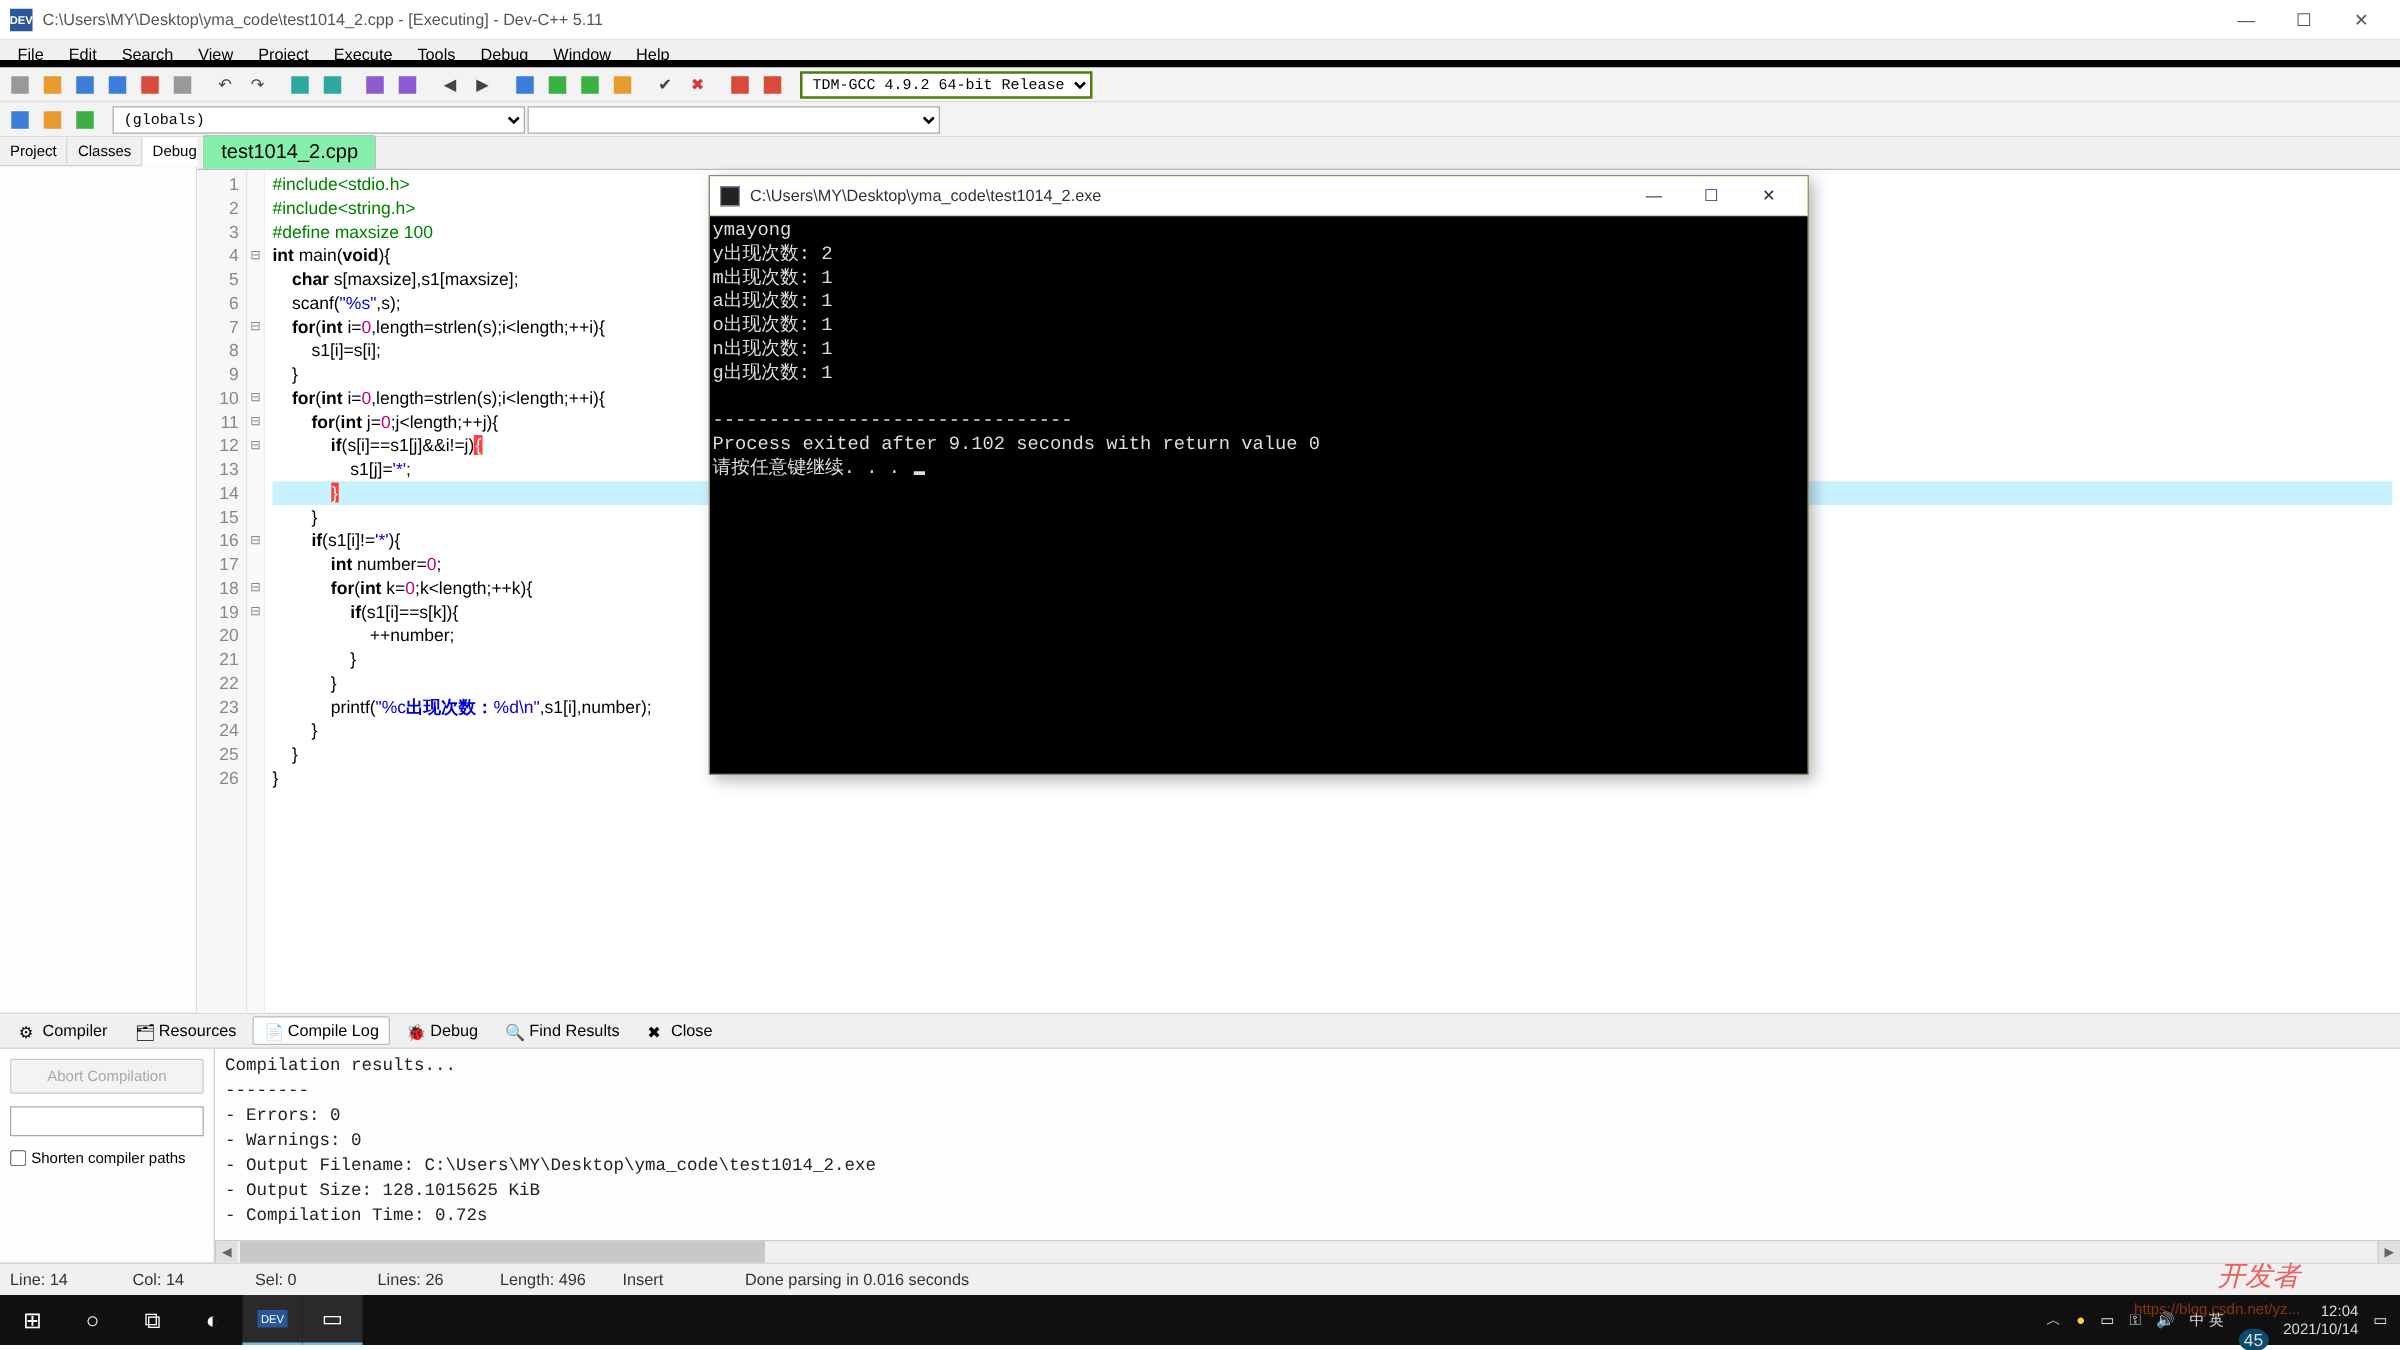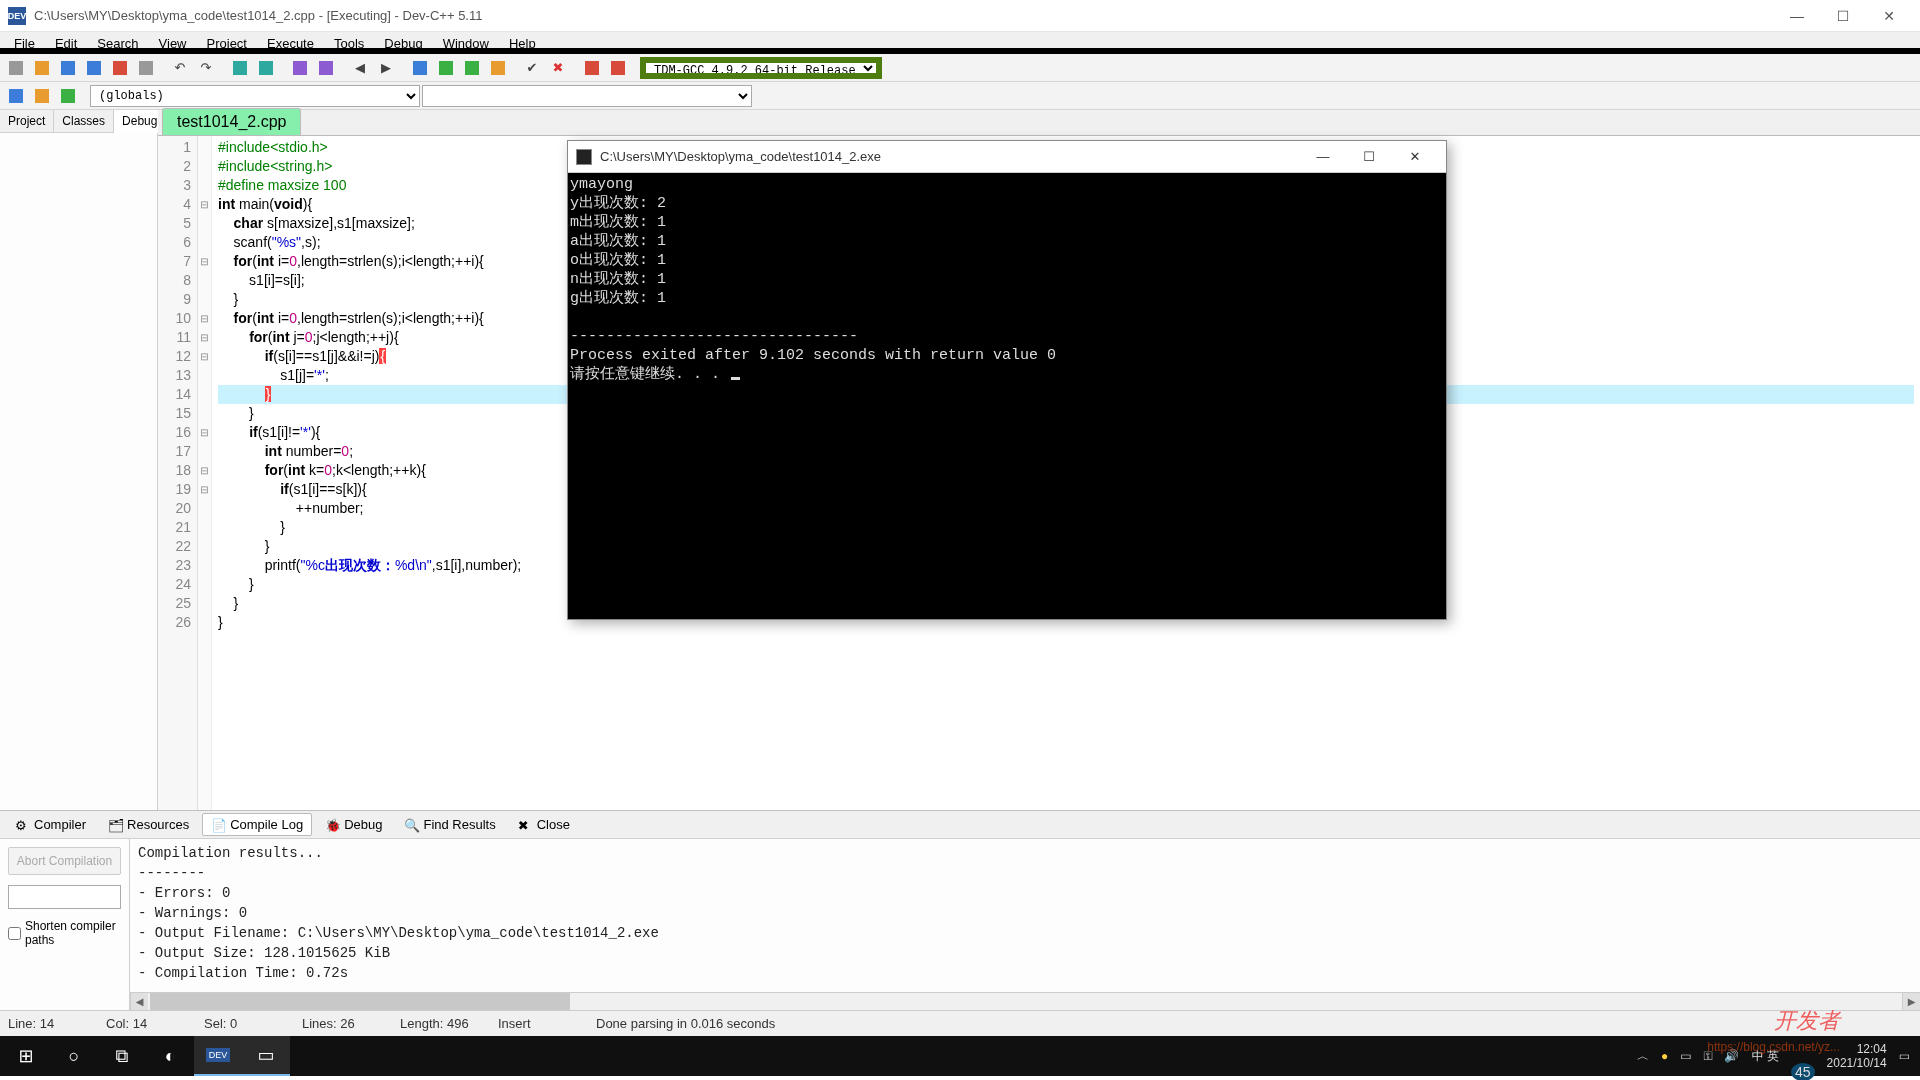--- a/index.html
+++ b/index.html
@@ -12,21 +12,21 @@
 .titlebar .win-btn { width: 46px; height: 32px; display: flex; align-items: center; justify-content: center; color: #555; font-size: 14px; }
 
 
 .menubar { height: 22px; background: #f0f0f0; display: flex; align-items: flex-start; padding: 0 4px; font-size: 13px; border-bottom: 6px solid #000000; }
 .menubar .menu-item { padding: 4px 10px; cursor: default; }
 
 
 .toolbar-row { height: 28px; background: #f3f3f3; display: flex; align-items: center; padding: 2px 4px; border-bottom: 1px solid #d5d5d5; gap: 2px; }
 .tool-btn { width: 24px; height: 24px; border: 1px solid transparent; display: flex; align-items: center; justify-content: center; font-size: 13px; color: #444; border-radius:2px;}
 .tool-sep { width: 6px; }
-.compiler-select { height: 22px; font-size: 12px; border: 6px solid #4d7c0f; background: #fff; padding: 0 4px; min-width: 230px; font-family: "Courier New", monospace;}
+.compiler-select { height: 22px; font-size: 12px; border: 2px solid #4d7c0f; background: #fff; padding: 0 4px; min-width: 230px; font-family: "Courier New", monospace;}
 
 .globals-row { height: 28px; background: #f3f3f3; display:flex; align-items:center; padding:2px 4px; border-bottom:1px solid #d5d5d5; gap:2px;}
 .globals-select { height:22px; font-size:12px; border:1px solid #aaa; background:#fff; padding:1px 4px; width: 330px; font-family:"Courier New",monospace;}
 .globals-select2 { height:22px; font-size:12px; border:1px solid #aaa; background:#fff; padding:1px 4px; width: 330px; }
 
 
 .body-area { display:flex; height: calc(1080px - 32px - 26px - 28px - 28px - 200px - 26px - 40px); }
 .left-panel { width: 158px; border-right: 1px solid #d0d0d0; background:#fdfdfd; }
 .left-tabs { display:flex; font-size:12px; border-bottom:1px solid #d0d0d0; }
 .left-tab { padding:4px 8px; border-right:1px solid #d0d0d0; background:#f0f0f0;}
@@ -60,21 +60,21 @@
 .console-body { flex:1; background:#000; color:#ddd; font-family: "NSimSun","SimSun","Courier New",monospace; font-size:15px; line-height:19px; padding:2px 2px; white-space:pre; overflow:hidden;}
 .console-body .cursor { display:inline-block; width:9px; height:3px; background:#ddd; vertical-align: -2px; margin-left:2px;}
 
 
 .bottom-panel { height: 200px; border-top:1px solid #c0c0c0; display:flex; flex-direction:column; background:#fdfdfd;}
 .bottom-tabs { height:28px; display:flex; align-items:center; gap:4px; padding:0 6px; background:#f0f0f0; border-bottom:1px solid #d0d0d0; font-size:13px;}
 .btab { display:flex; align-items:center; gap:5px; padding:3px 8px; border:1px solid transparent; border-radius:2px;}
 .btab.active { background:#fff; border:1px solid #bbb;}
 .btab .ic { width:14px; height:14px; display:inline-block;}
 .bottom-body { flex:1; display:flex; }
-.bottom-left { width:130px; border-right:1px solid #d0d0d0; padding:8px; display:flex; flex-direction:column; gap:10px; align-items:stretch;}
+.bottom-left { width:172px; border-right:1px solid #d0d0d0; padding:8px; display:flex; flex-direction:column; gap:10px; align-items:stretch;}
 .abort-btn { height:28px; background:#f3f3f3; border:1px solid #ccc; color:#aaa; font-size:12px; text-align:center; line-height:26px; border-radius:2px;}
 .path-box { height:24px; border:1px solid #aaa; background:#fff;}
 .chk { font-size:12px; display:flex; align-items:center; gap:4px;}
 .bottom-right { flex:1; display:flex; flex-direction:column;}
 .compile-text { flex:1; font-family: "Courier New", monospace; font-size:14px; line-height:20px; padding:4px 8px; color:#222; white-space:pre; overflow:hidden;}
 .hbar { height:18px; background:#f0f0f0; border-top:1px solid #ccc; display:flex;}
 .hbar .thumb { width:420px; height:100%; background:#c8c8c8; margin-left:2px;}
 .hbar .arrow { width:18px; height:100%; background:#e0e0e0; border-left:1px solid #ccc; display:flex;align-items:center;justify-content:center;font-size:10px;color:#666;}
 
 

